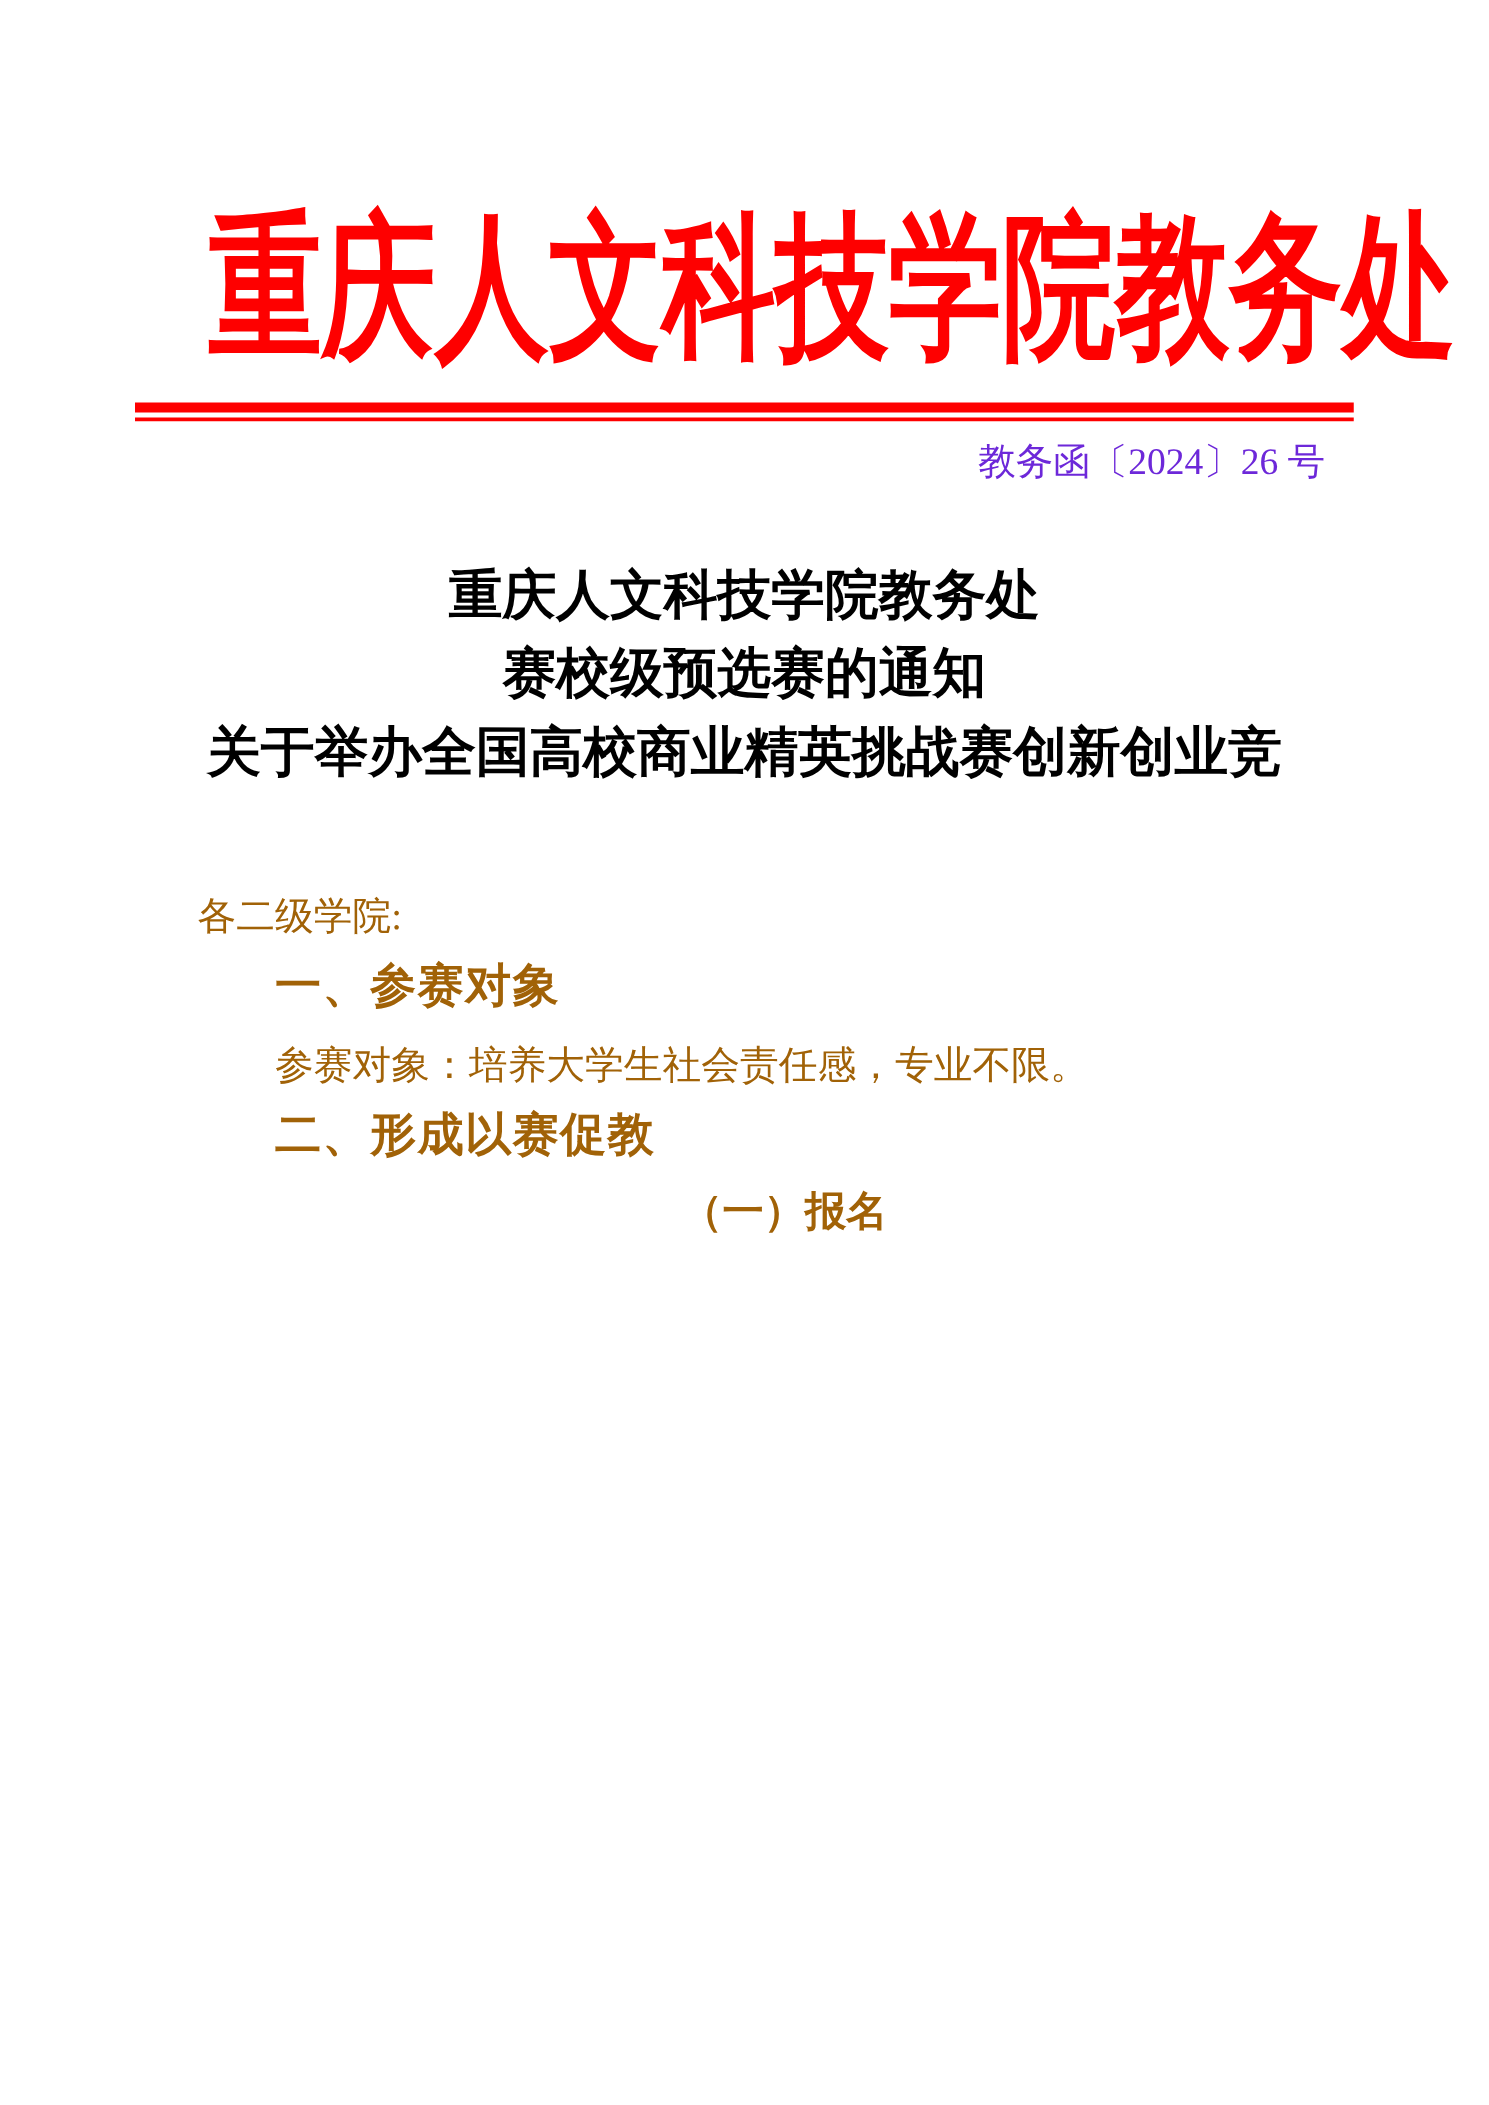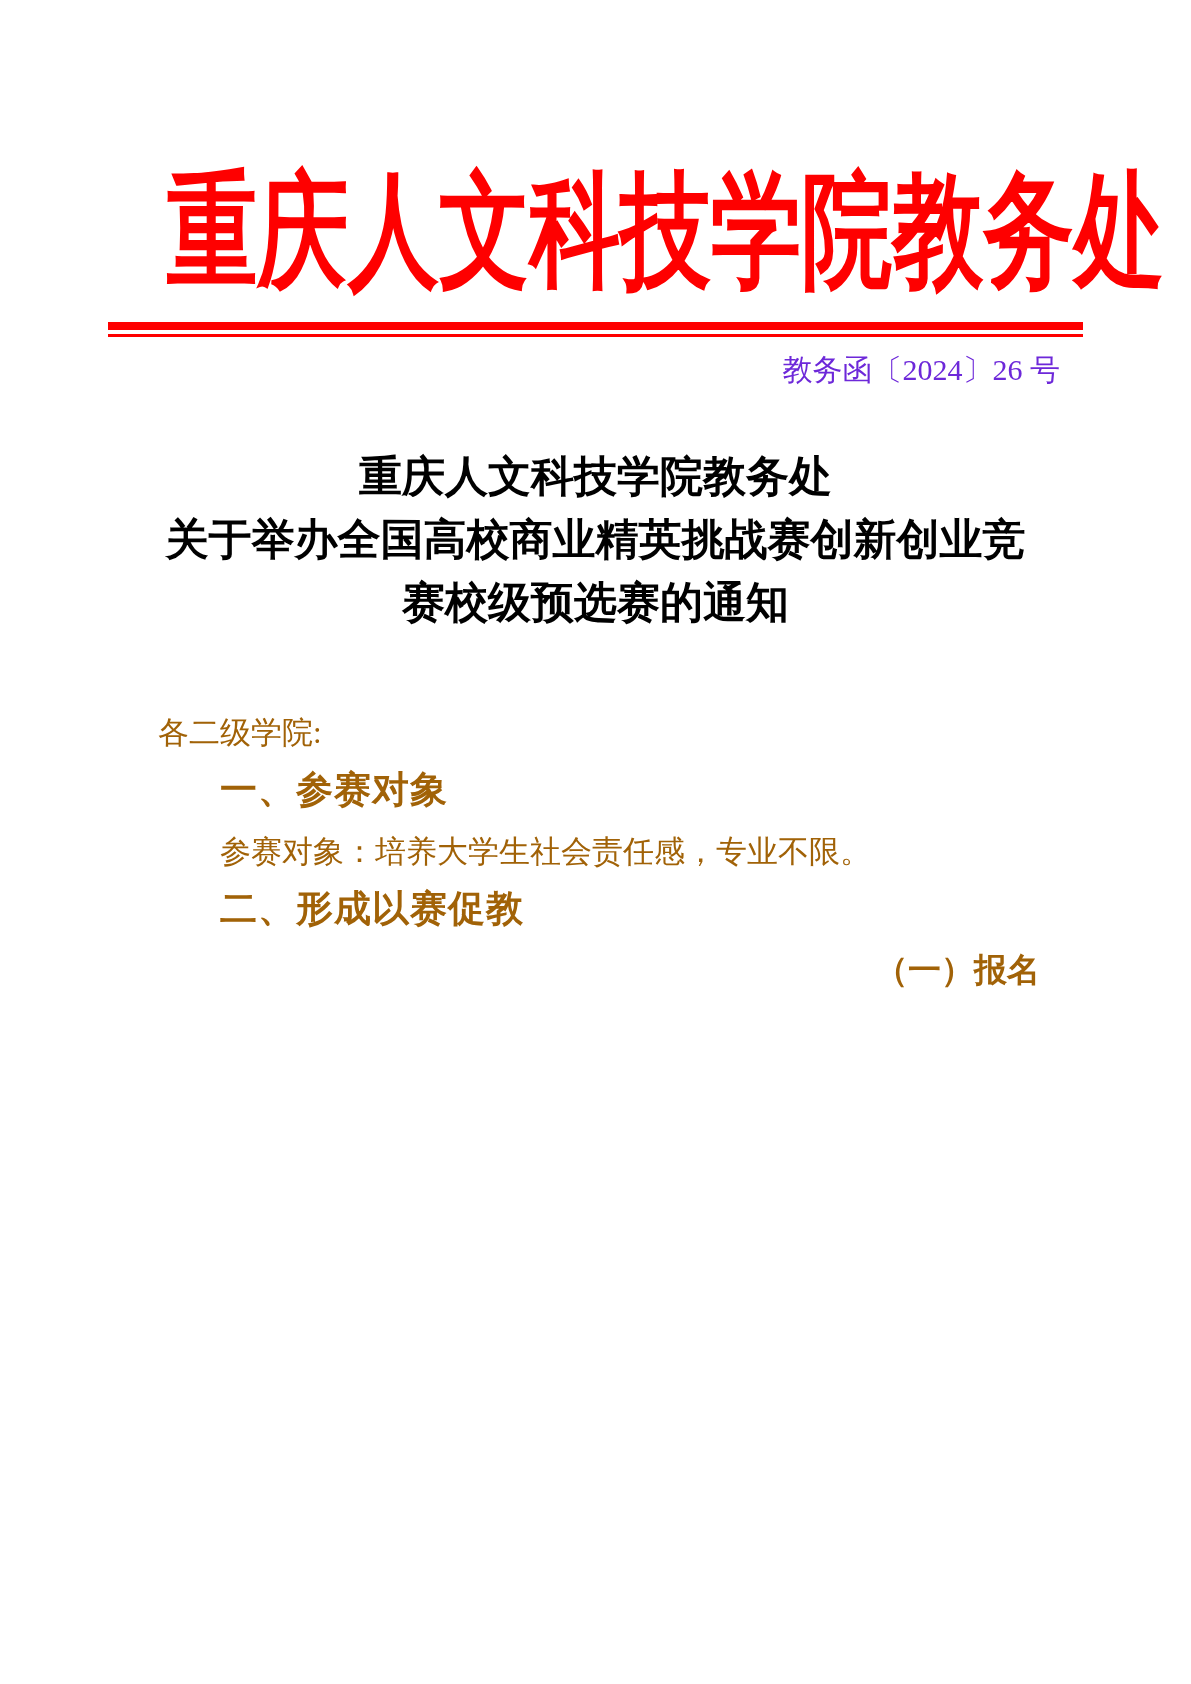--- a/index.html
+++ b/index.html
@@ -85,42 +85,42 @@
     line-height: 59.5px;
     text-align: left;
     padding-left: 62px;
     letter-spacing: 1px;
   }
   .sub-heading {
     font-family: "Liberation Serif", serif;
     font-weight: 700;
     font-size: 33px;
     line-height: 59.5px;
-    text-align: right;
+    text-align: center;
     padding-left: 57px;
   }
 </style>
 </head>
 <body>
 
 <div class="page">
 
   <h1 class="masthead">重庆人文科技学院教务处</h1>
 
   <div class="double-rule">
     <div class="rule-thick"></div>
     <div class="rule-thin"></div>
   </div>
 
   <div class="doc-number">教务函〔2024〕26 号</div>
 
   <div class="doc-title">
     <span class="title-line">重庆人文科技学院教务处</span>
+    <span class="title-line">赛校级预选赛的通知</span>
     <span class="title-line">关于举办全国高校商业精英挑战赛创新创业竞</span>
-    <span class="title-line">赛校级预选赛的通知</span>
   </div>
 
   <div class="body-text">
     <p class="salutation">各二级学院:</p>
     <h3 class="section-heading">一、参赛对象</h3>
     <p class="para">参赛对象：培养大学生社会责任感，专业不限。</p>
     <h3 class="section-heading">二、形成以赛促教</h3>
     <h4 class="sub-heading">（一）报名</h4>
   </div>
 

